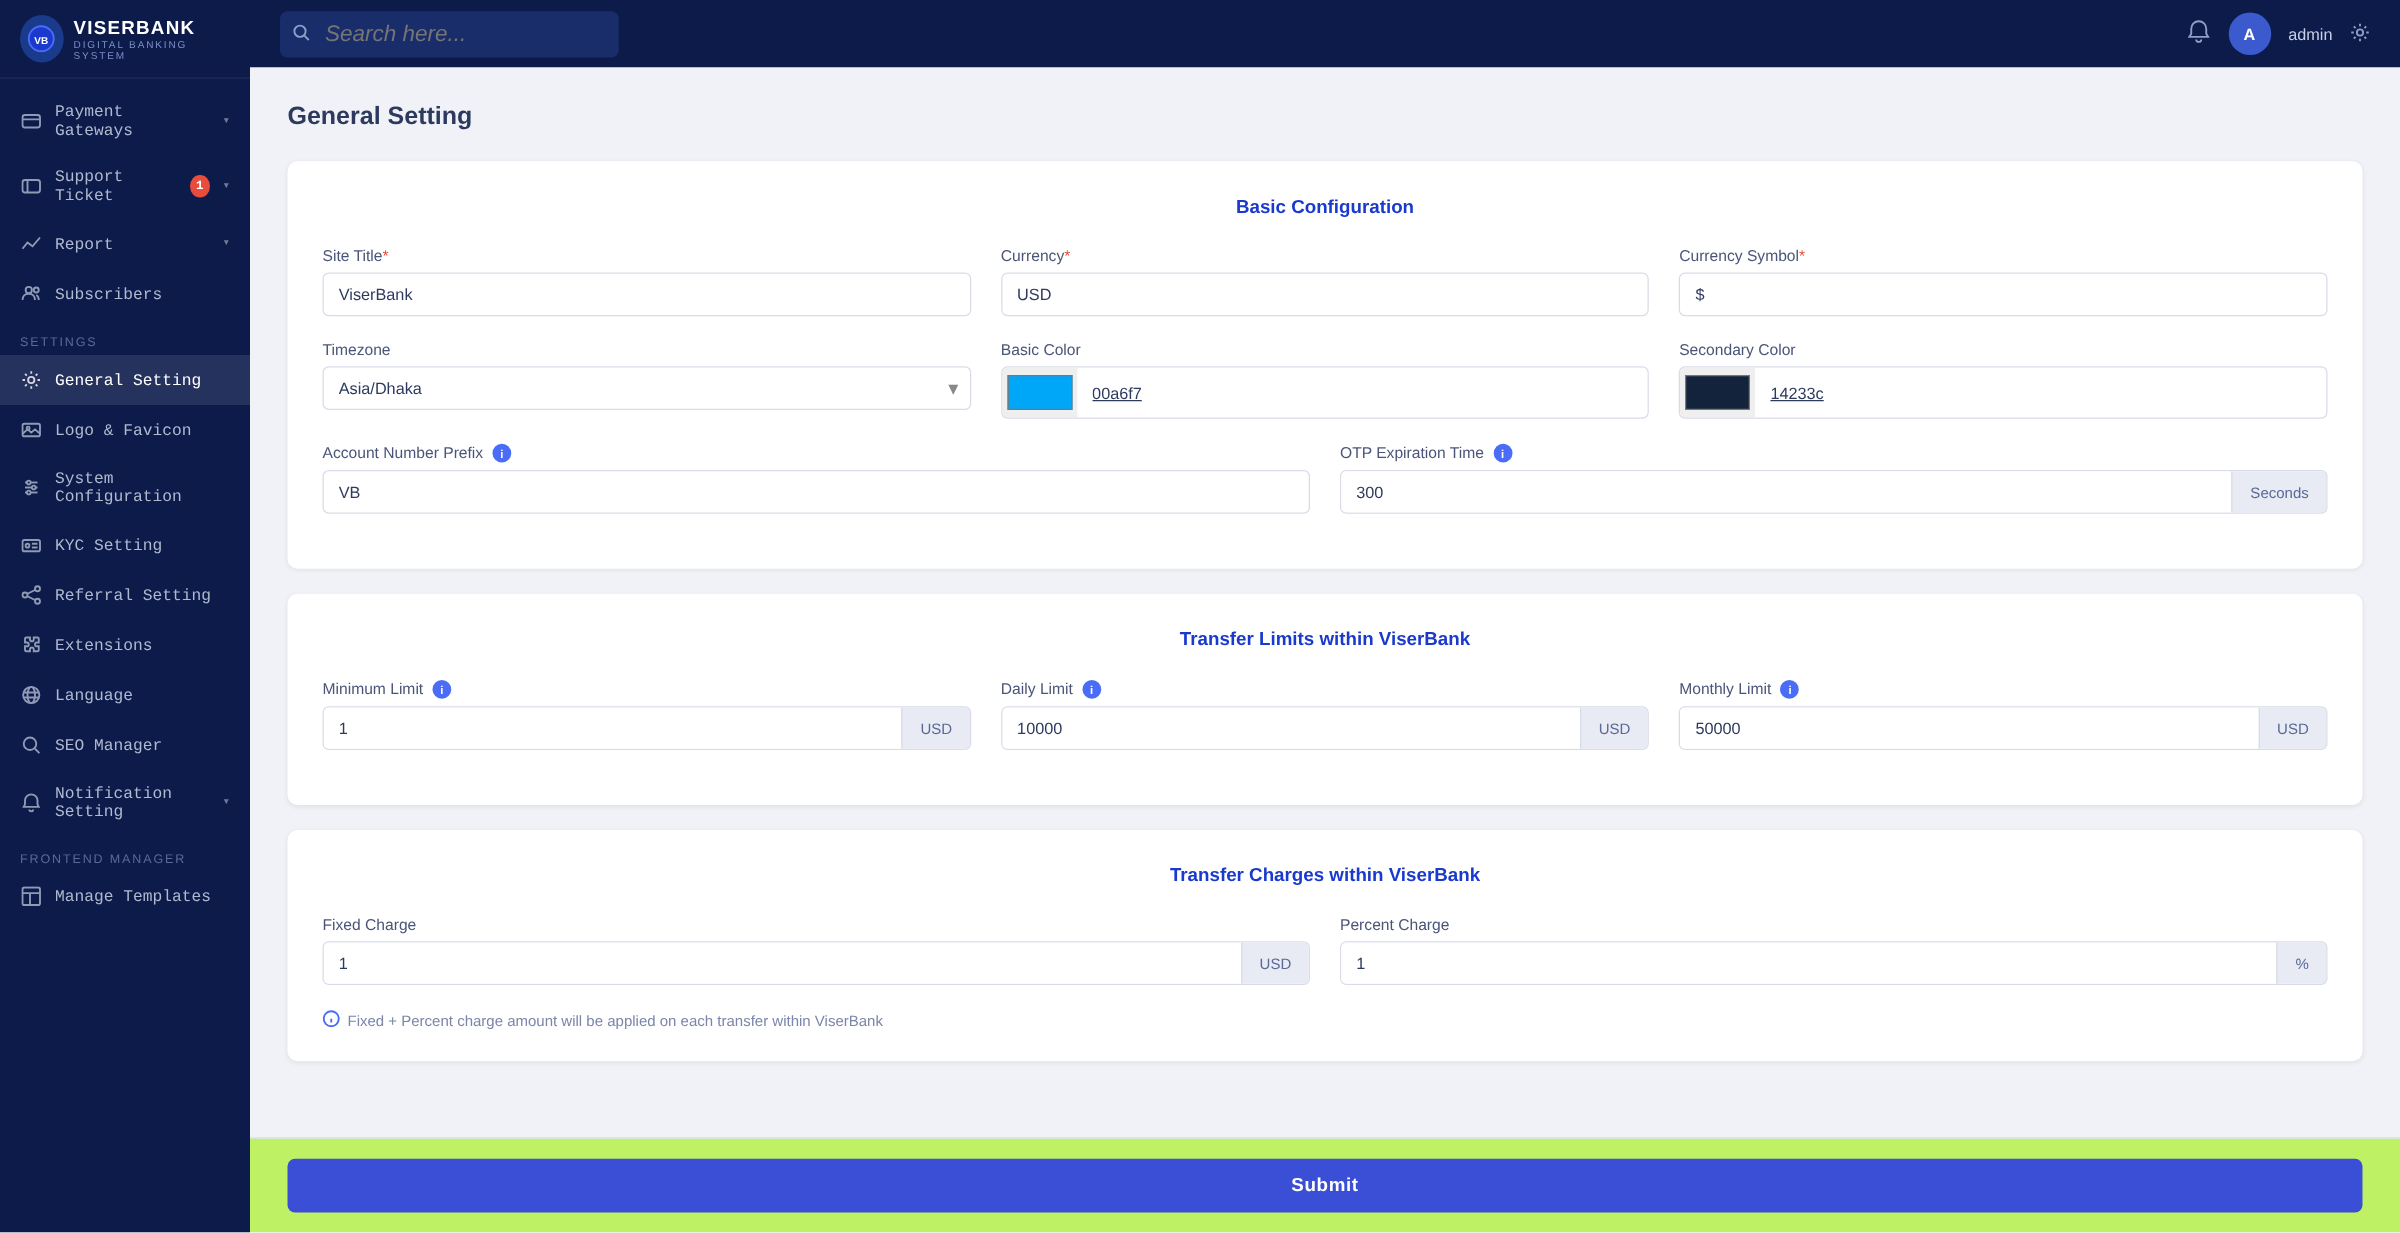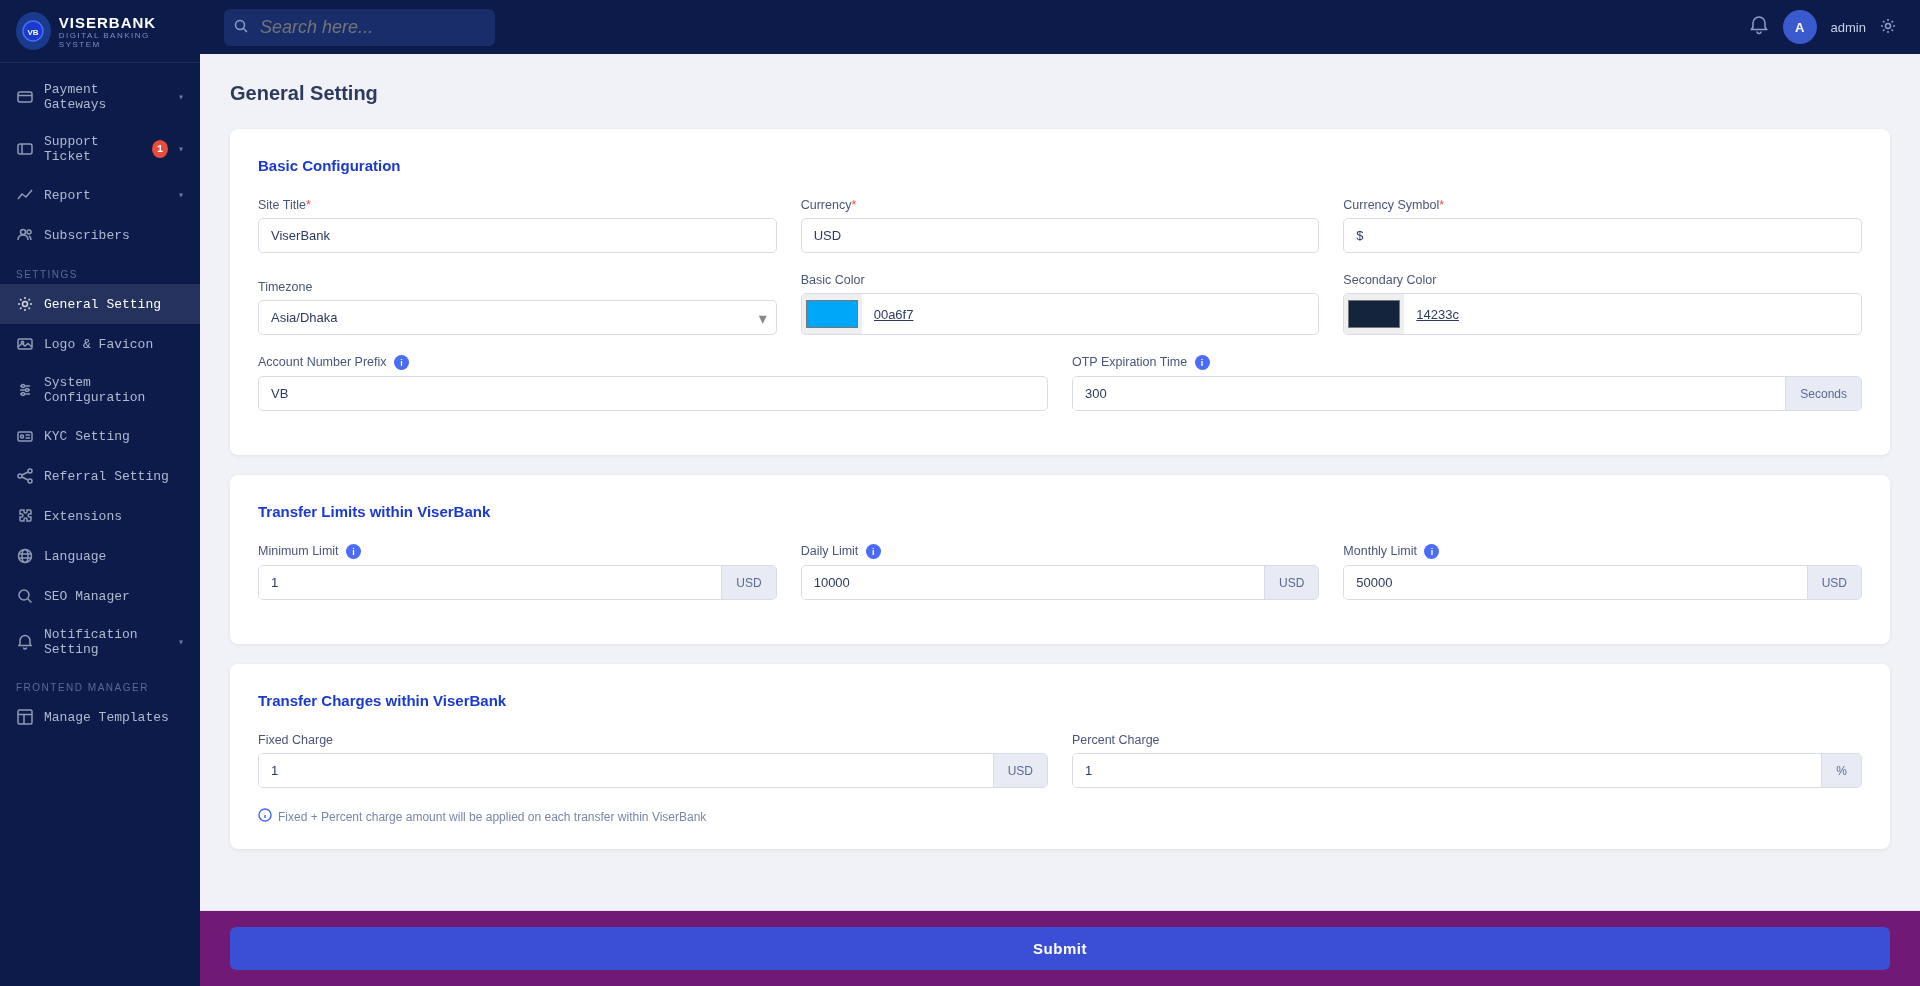--- a/index.html
+++ b/index.html
@@ -136,33 +136,32 @@
 
     
     .card {
       background: #fff;
       border-radius: 8px;
       margin-bottom: 20px;
       padding: 28px 28px 24px 28px;
       box-shadow: 0 1px 4px rgba(0,0,0,0.07);
     }
     .card-section-title {
-      text-align: left;
+      text-align: center;
       font-size: 15px;
       font-weight: 600;
       color: #1a3acd;
       margin-bottom: 24px;
     }
 
     
     .form-row {
       display: flex;
       gap: 24px;
       margin-bottom: 20px;
-      align-items: flex-end;
     }
     .form-group {
       flex: 1;
       display: flex;
       flex-direction: column;
       gap: 6px;
     }
     .form-label {
       font-size: 12.5px;
       color: #4a5578;
@@ -269,21 +268,21 @@
     
     .hint-text {
       font-size: 12px;
       color: #7a86aa;
       margin-top: 4px;
       display: flex; align-items: center; gap: 6px;
     }
 
     
     .submit-bar {
-      background: #701a75;
+      background: #bef264;
       padding: 16px 30px;
       border-top: 1px solid #e0e3ef;
       flex-shrink: 0;
     }
     .btn-submit {
       width: 100%;
       background: #3a4fd6;
       color: #fff;
       border: none;
       border-radius: 6px;

